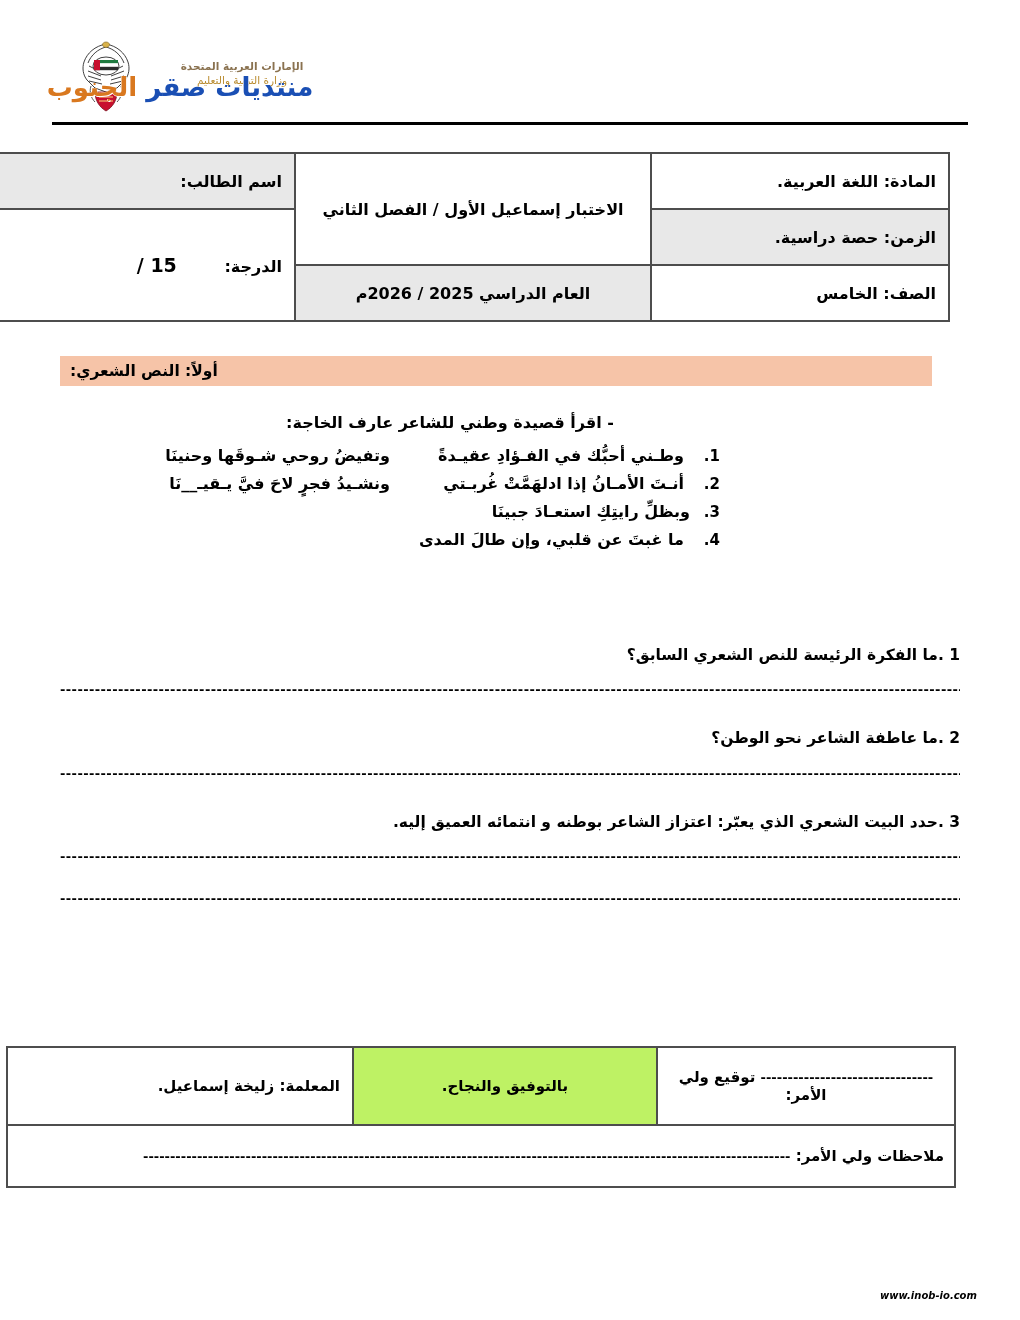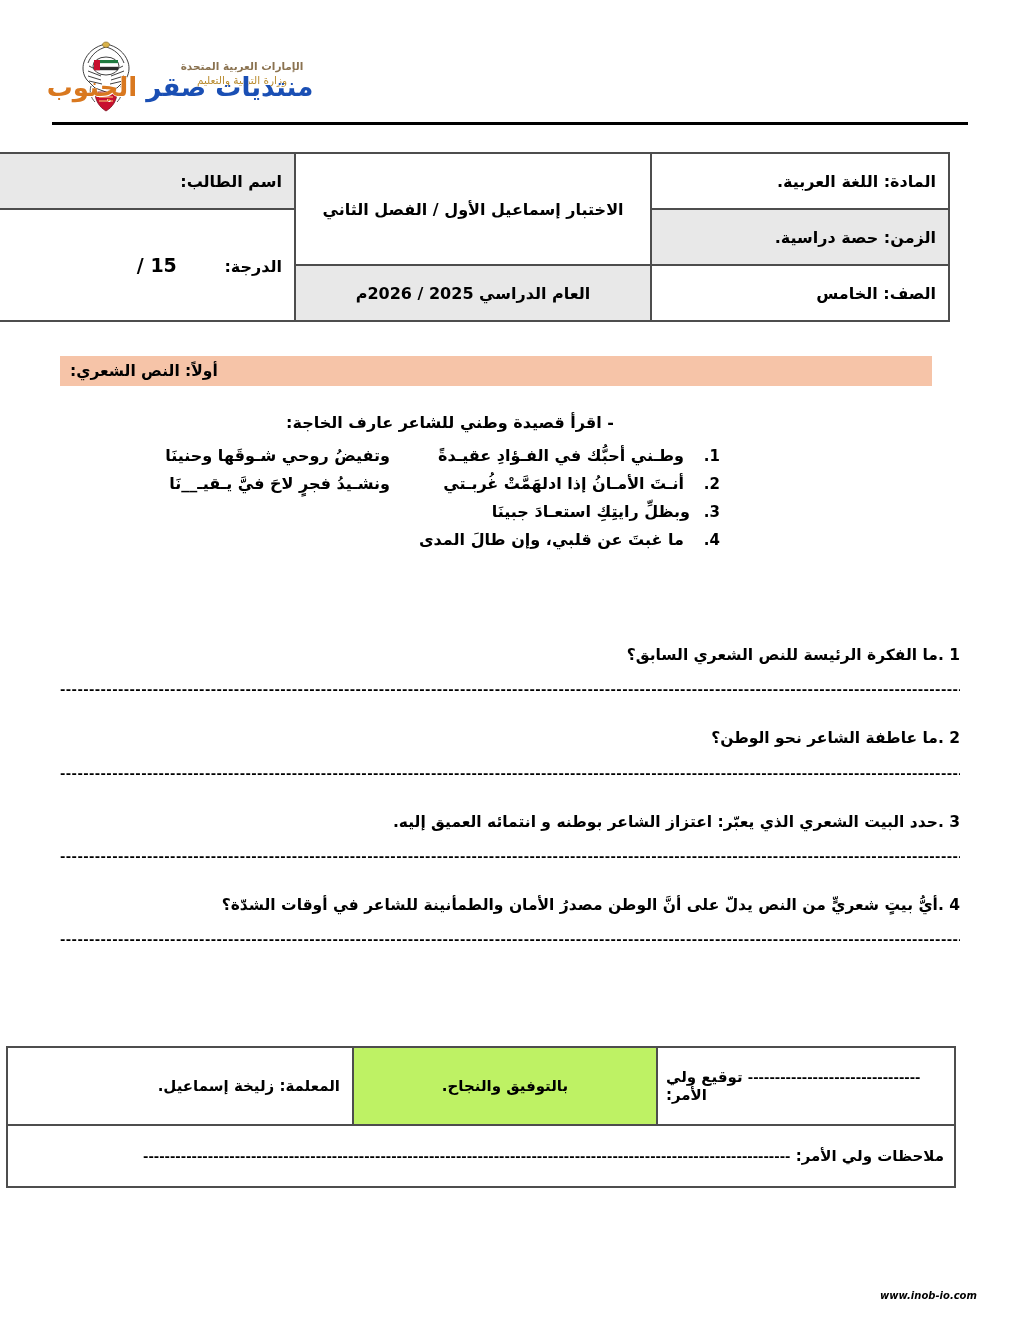--- a/index.html
+++ b/index.html
@@ -295,21 +295,21 @@
   .ft-wish {
     width: 300px;
     height: 74px;
     background: #bef264;
     text-align: center;
   }
   .ft-sign {
     width: 280px;
     height: 74px;
     background: #ffffff;
-    text-align: left;
+    text-align: center;
     padding: 0 8px;
     font-size: 14px;
   }
   .ft-notes {
     height: 56px;
     background: #ffffff;
     text-align: right;
     padding: 2px 10px;
     font-size: 14.5px;
   }
@@ -426,21 +426,20 @@
     </div>
     <div class="q-block">
       <div class="q-text">2 .ما عاطفة الشاعر نحو الوطن؟</div>
       <div class="q-line">--------------------------------------------------------------------------------------------------------------------------------------------------------------------------</div>
     </div>
     <div class="q-block">
       <div class="q-text">3 .حدد البيت الشعري الذي يعبّر:  اعتزاز الشاعر بوطنه و انتمائه العميق إليه.</div>
       <div class="q-line">--------------------------------------------------------------------------------------------------------------------------------------------------------------------------</div>
     </div>
     <div class="q-block">
-      <div class="q-text">4 .أيُّ بيتٍ شعريٍّ من النص يدلّ على أنَّ الوطن مصدرُ الأمان والطمأنينة للشاعر في أوقات الشدّة؟</div>
       <div class="q-line">--------------------------------------------------------------------------------------------------------------------------------------------------------------------------</div>
     </div>
   </div>
 
   <table class="foot-table">
     <tbody>
       <tr>
         <td class="ft-sign">
           <span class="dotline">--------------------------------</span>
           <span>توقيع ولي الأمر:</span>

